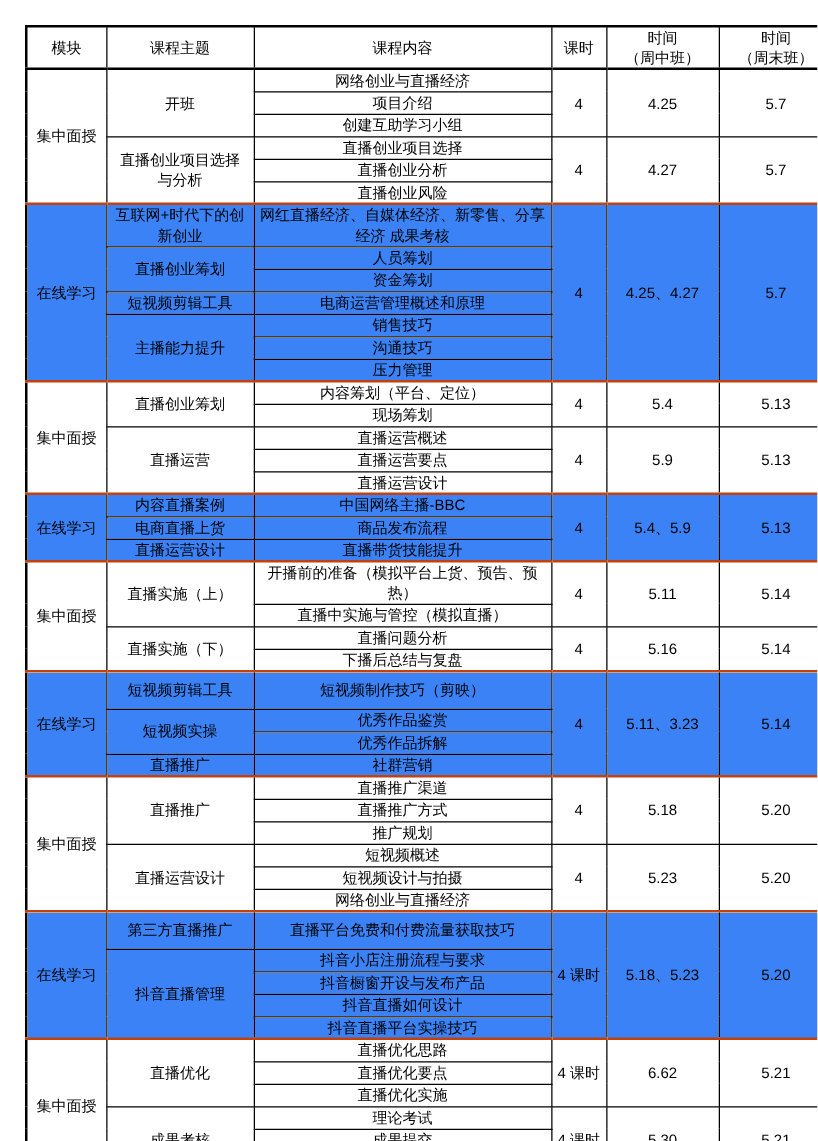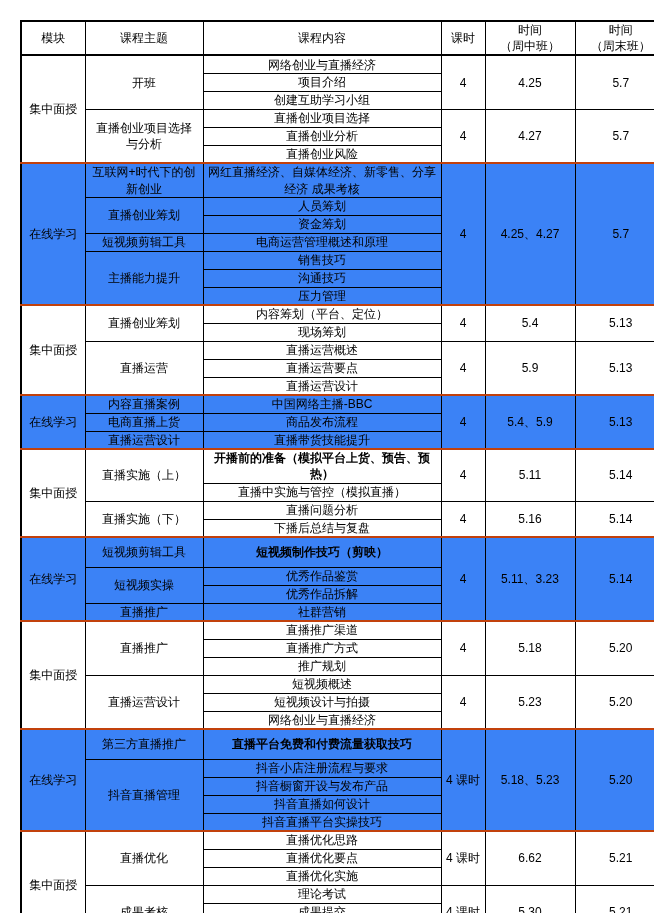--- a/index.html
+++ b/index.html
@@ -35,21 +35,21 @@
     white-space: pre-line;
     overflow: hidden;
     box-sizing: border-box;
   }
   table.schedule thead th {
     height: 34px;
     border-bottom: 2px solid #000000;
   }
   table.schedule tbody tr { height: 18px; }
   table.schedule tbody tr.group-start td { border-top: 2px solid #c2410c; }
-  table.schedule tbody td.tall { height: 30px; font-weight: bold; }
+  table.schedule tbody td.tall { height: 30px; }
   table.schedule tbody tr.shaded td { background: #3b82f6; }
 </style>
 </head>
 <body>
 
 <div class="page">
   <table class="schedule">
     <colgroup>
       <col style="width:64px">
       <col style="width:118px">

